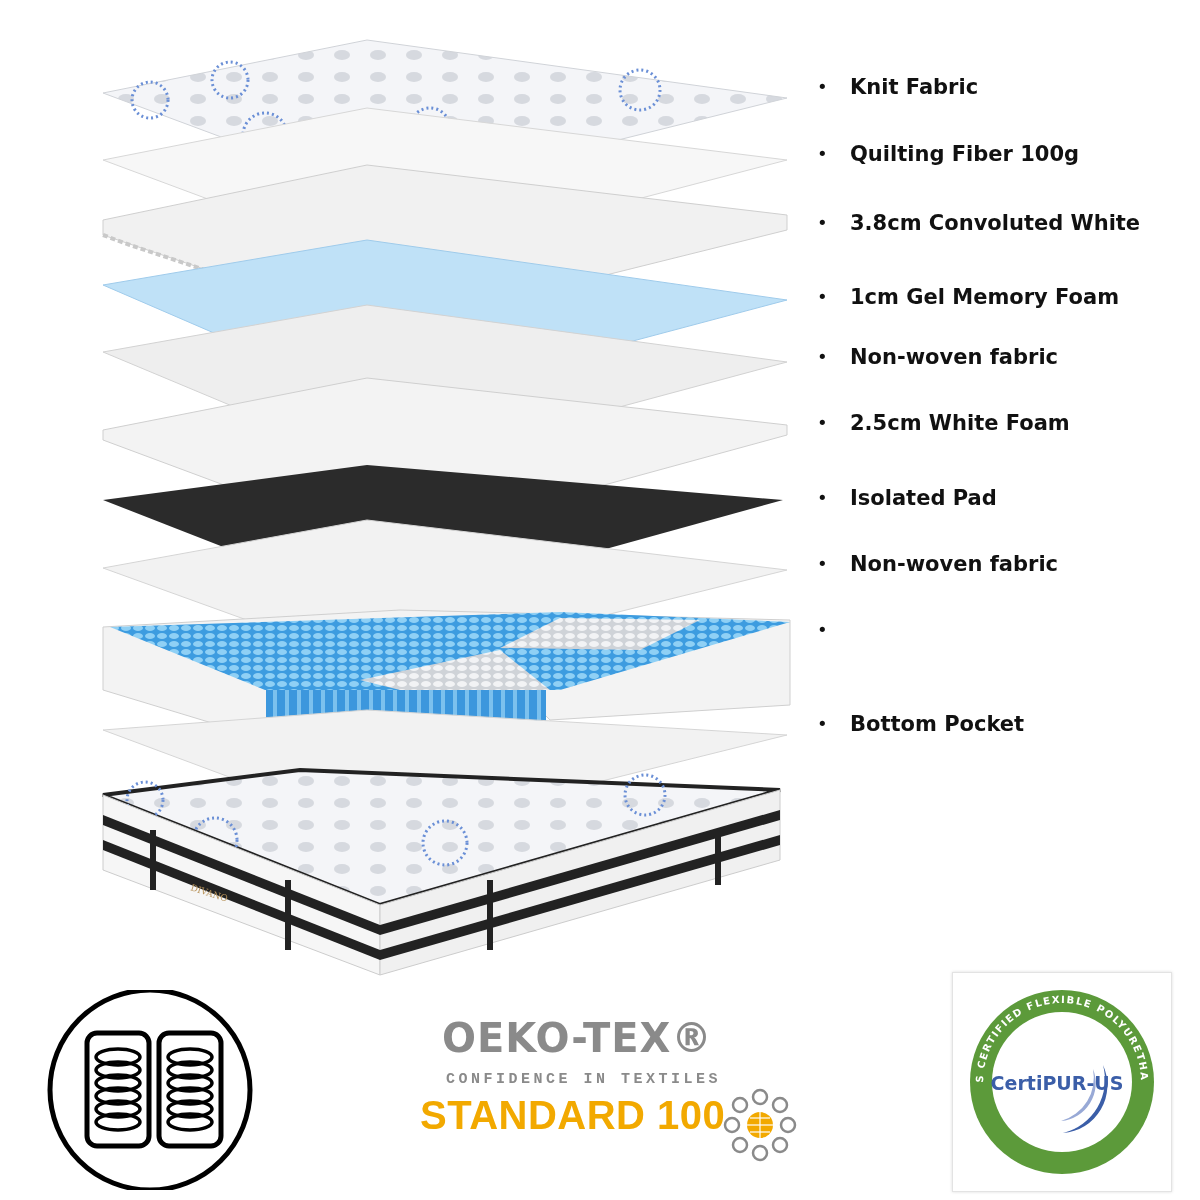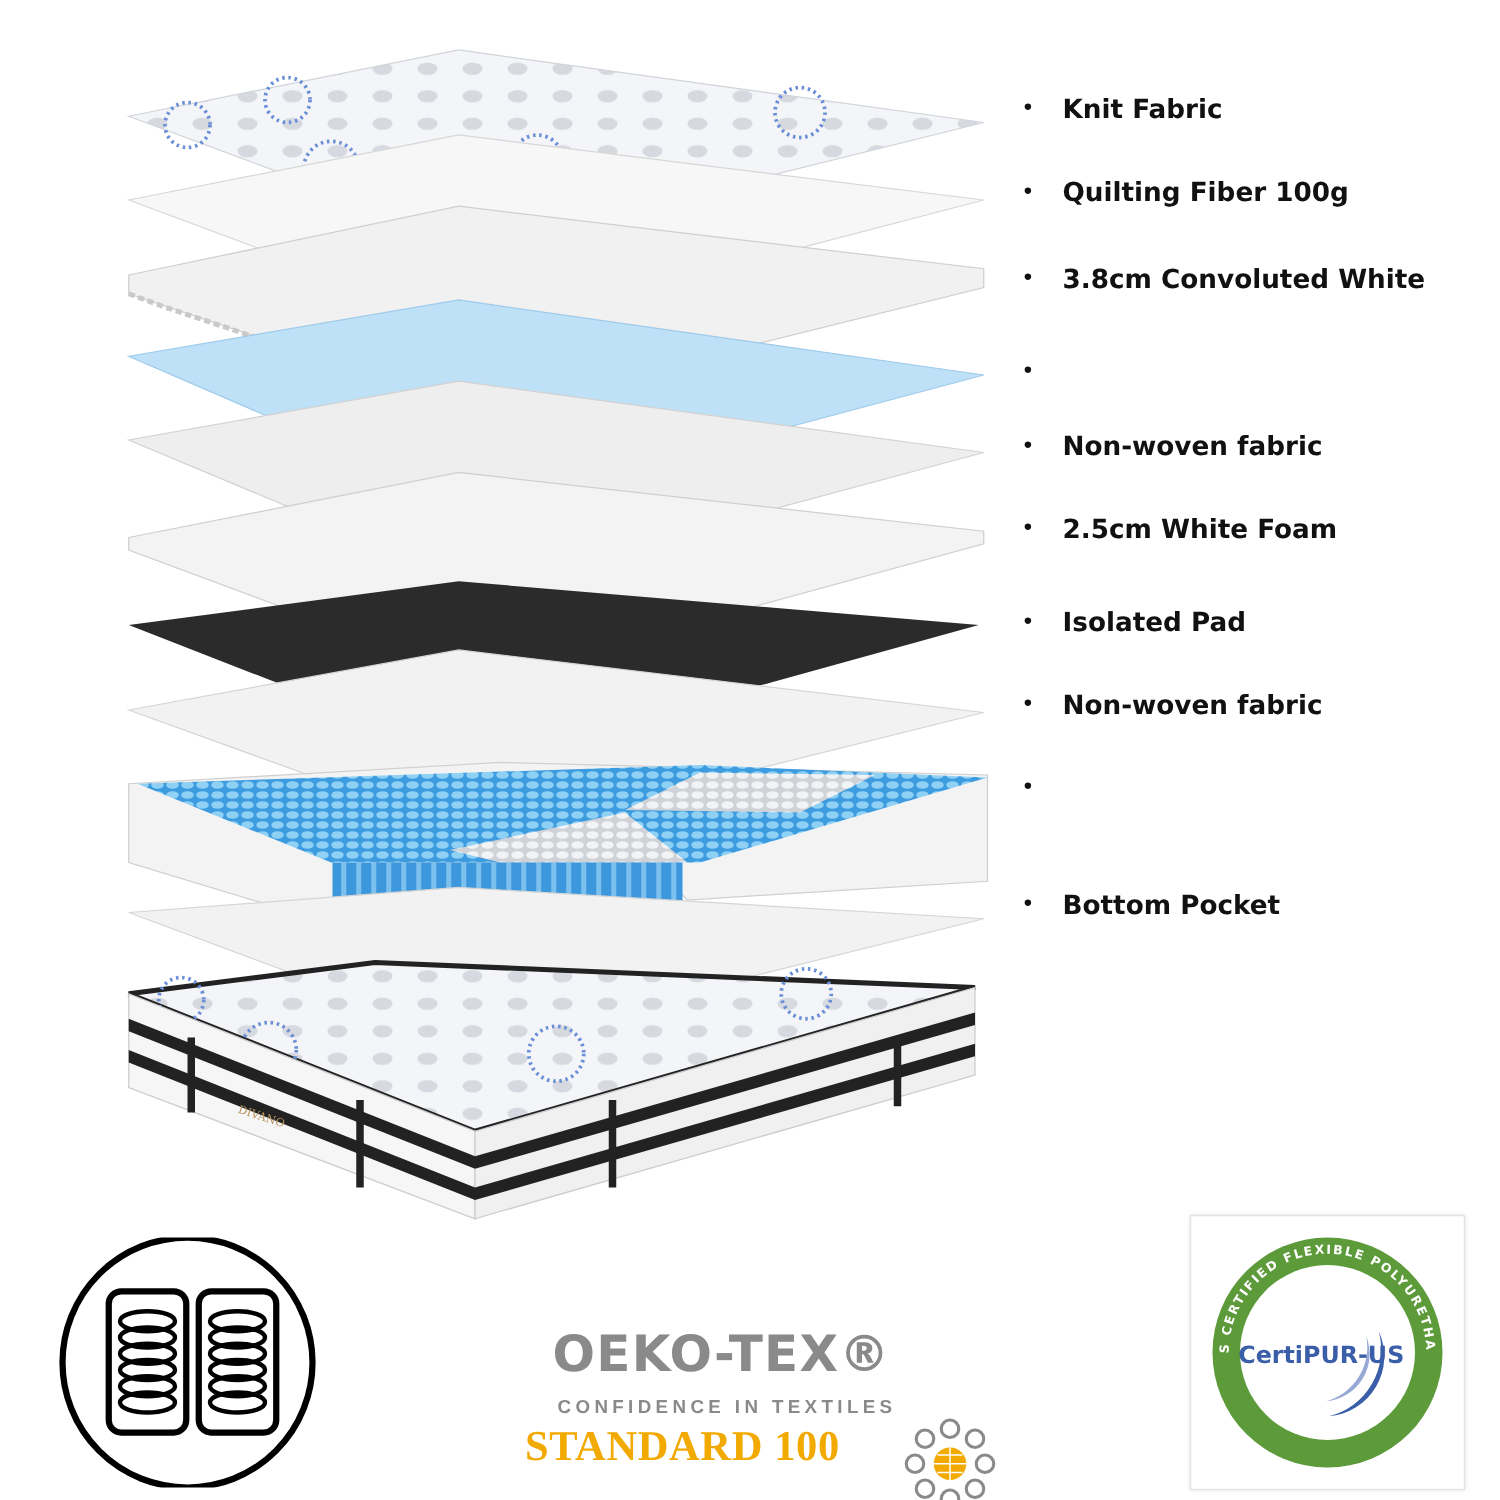--- a/index.html
+++ b/index.html
@@ -2,24 +2,24 @@
 <html><head>
 <meta charset="utf-8">
 <style>
   html, body { margin:0; padding:0; background:#ffffff; }
   body { width:1200px; height:1200px; position:relative; overflow:hidden; font-family:"DejaVu Sans", sans-serif; }
   .stack { position:absolute; left:0; top:0; width:820px; height:1000px; }
   .labels { position:absolute; left:812px; top:0; width:388px; height:760px; }
   .label-item { position:absolute; left:0; display:flex; align-items:flex-start; font-family:"DejaVu Sans", sans-serif; font-size:21px; color:#111; line-height:26px; }
   .bullet { width:33px; text-align:left; padding-left:5px; font-size:18px; }
   .label-text { white-space:pre-line;font-weight:bold; }
-  .oeko { position:absolute; left:420px; top:1061px; width:400px; height:120px; }
+  .oeko { position:absolute; left:420px; top:1015px; width:400px; height:120px; }
   .oeko-title { position:absolute; left:22px; top:0px; font-family:"DejaVu Sans", sans-serif; font-weight:bold; font-size:40px; color:#8a8a8a; letter-spacing:1px; }
-  .oeko-sub { position:absolute; left:26px; top:56px; font-family:Liberation Sans, sans-serif; font-weight:bold; font-size:15px; color:#8a8a8a; letter-spacing:3.5px;text-align:right; }
-  .oeko-std { position:absolute; left:0px; top:78px; font-family:Liberation Serif, serif; font-weight:bold; font-size:34px; color:#f2a900; letter-spacing:0.5px; }
+  .oeko-sub { position:absolute; left:26px; top:56px; font-family:Liberation Mono, monospace; font-weight:bold; font-size:15px; color:#8a8a8a; letter-spacing:3.5px;text-align:right; }
+  .oeko-std { position:absolute; left:0px; top:78px; font-family:Liberation Sans, sans-serif; font-weight:bold; font-size:40px; color:#f2a900; letter-spacing:0.5px; }
   .certi-box { position:absolute; left:952px; top:972px; width:218px; height:218px; border:1px solid #e3e3e3; box-shadow:0 0 3px #ddd; background:#fff; }
   .spring-icon { position:absolute; left:40px; top:990px; width:220px; height:200px; }
 </style>
 </head>
 <body>
 
 <div class="stack">
 <svg width="820" height="1000" viewBox="0 0 820 1000">
   <defs>
     <pattern id="knit" width="36" height="22" patternUnits="userSpaceOnUse">
@@ -120,20 +120,21 @@
   <div class="label-item" style="top:141px">
       <span class="bullet">•</span>
       <span class="label-text">Quilting Fiber 100g</span>
     </div>
   <div class="label-item" style="top:210px">
       <span class="bullet">•</span>
       <span class="label-text">3.8cm Convoluted White</span>
     </div>
   <div class="label-item" style="top:284px">
       <span class="bullet">•</span>
+      <span class="label-text">1cm Gel Memory Foam</span>
     </div>
   <div class="label-item" style="top:344px">
       <span class="bullet">•</span>
       <span class="label-text">Non-woven fabric</span>
     </div>
   <div class="label-item" style="top:410px">
       <span class="bullet">•</span>
       <span class="label-text">2.5cm White Foam</span>
     </div>
   <div class="label-item" style="top:485px">

